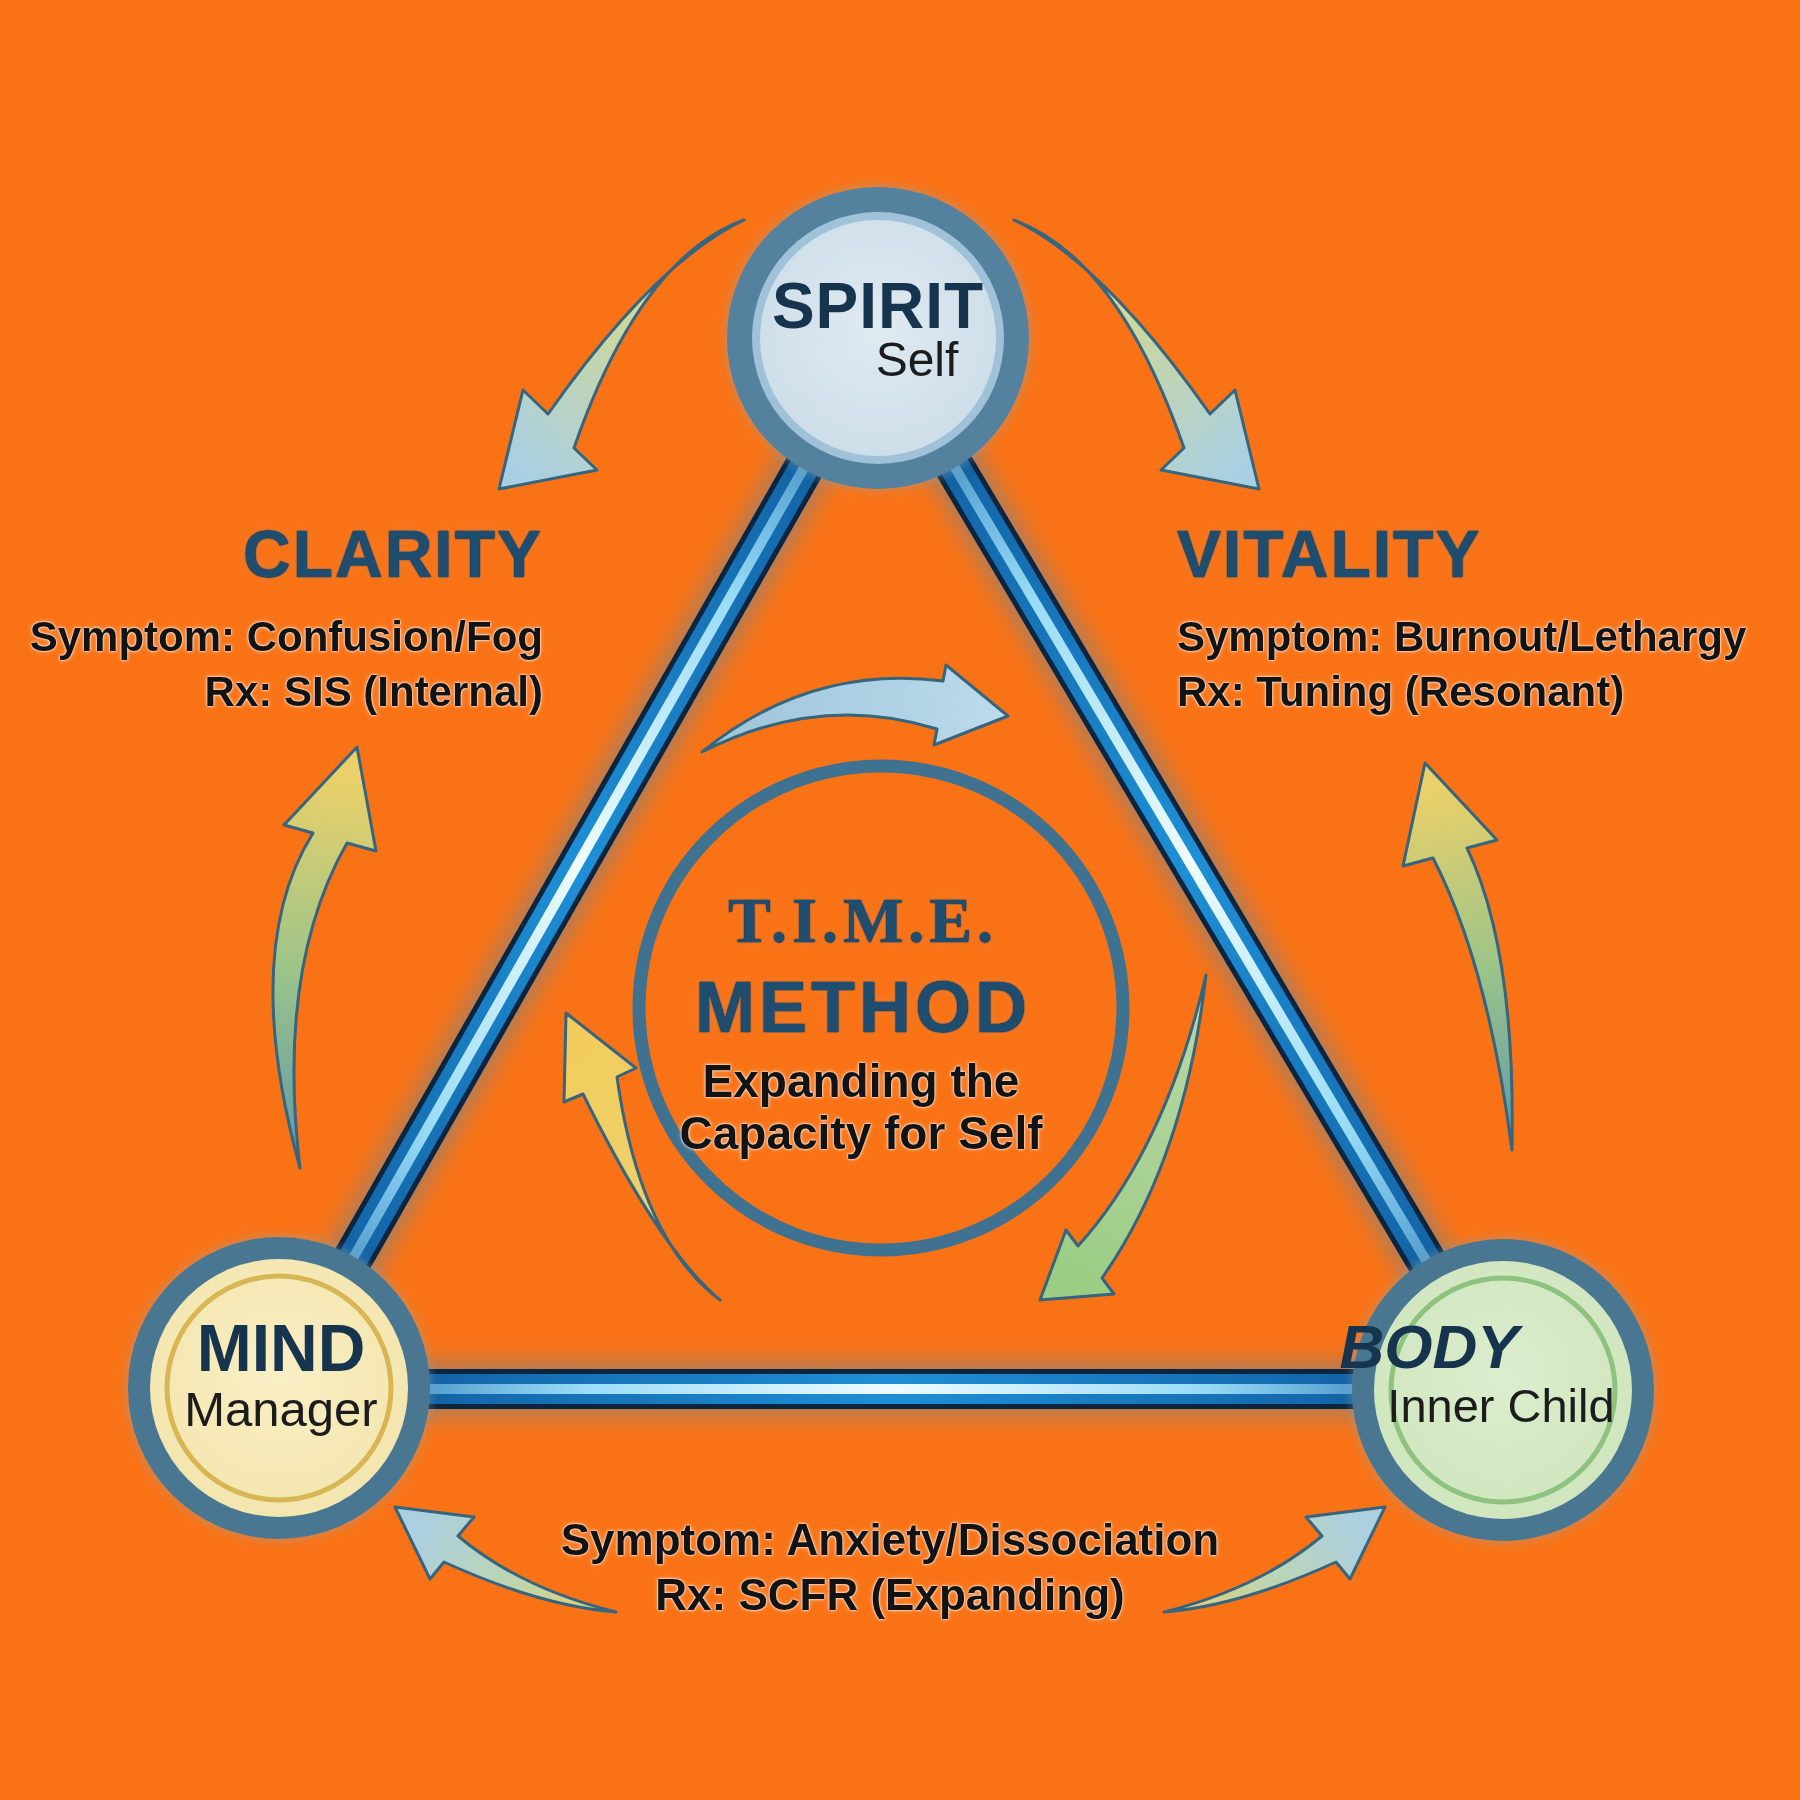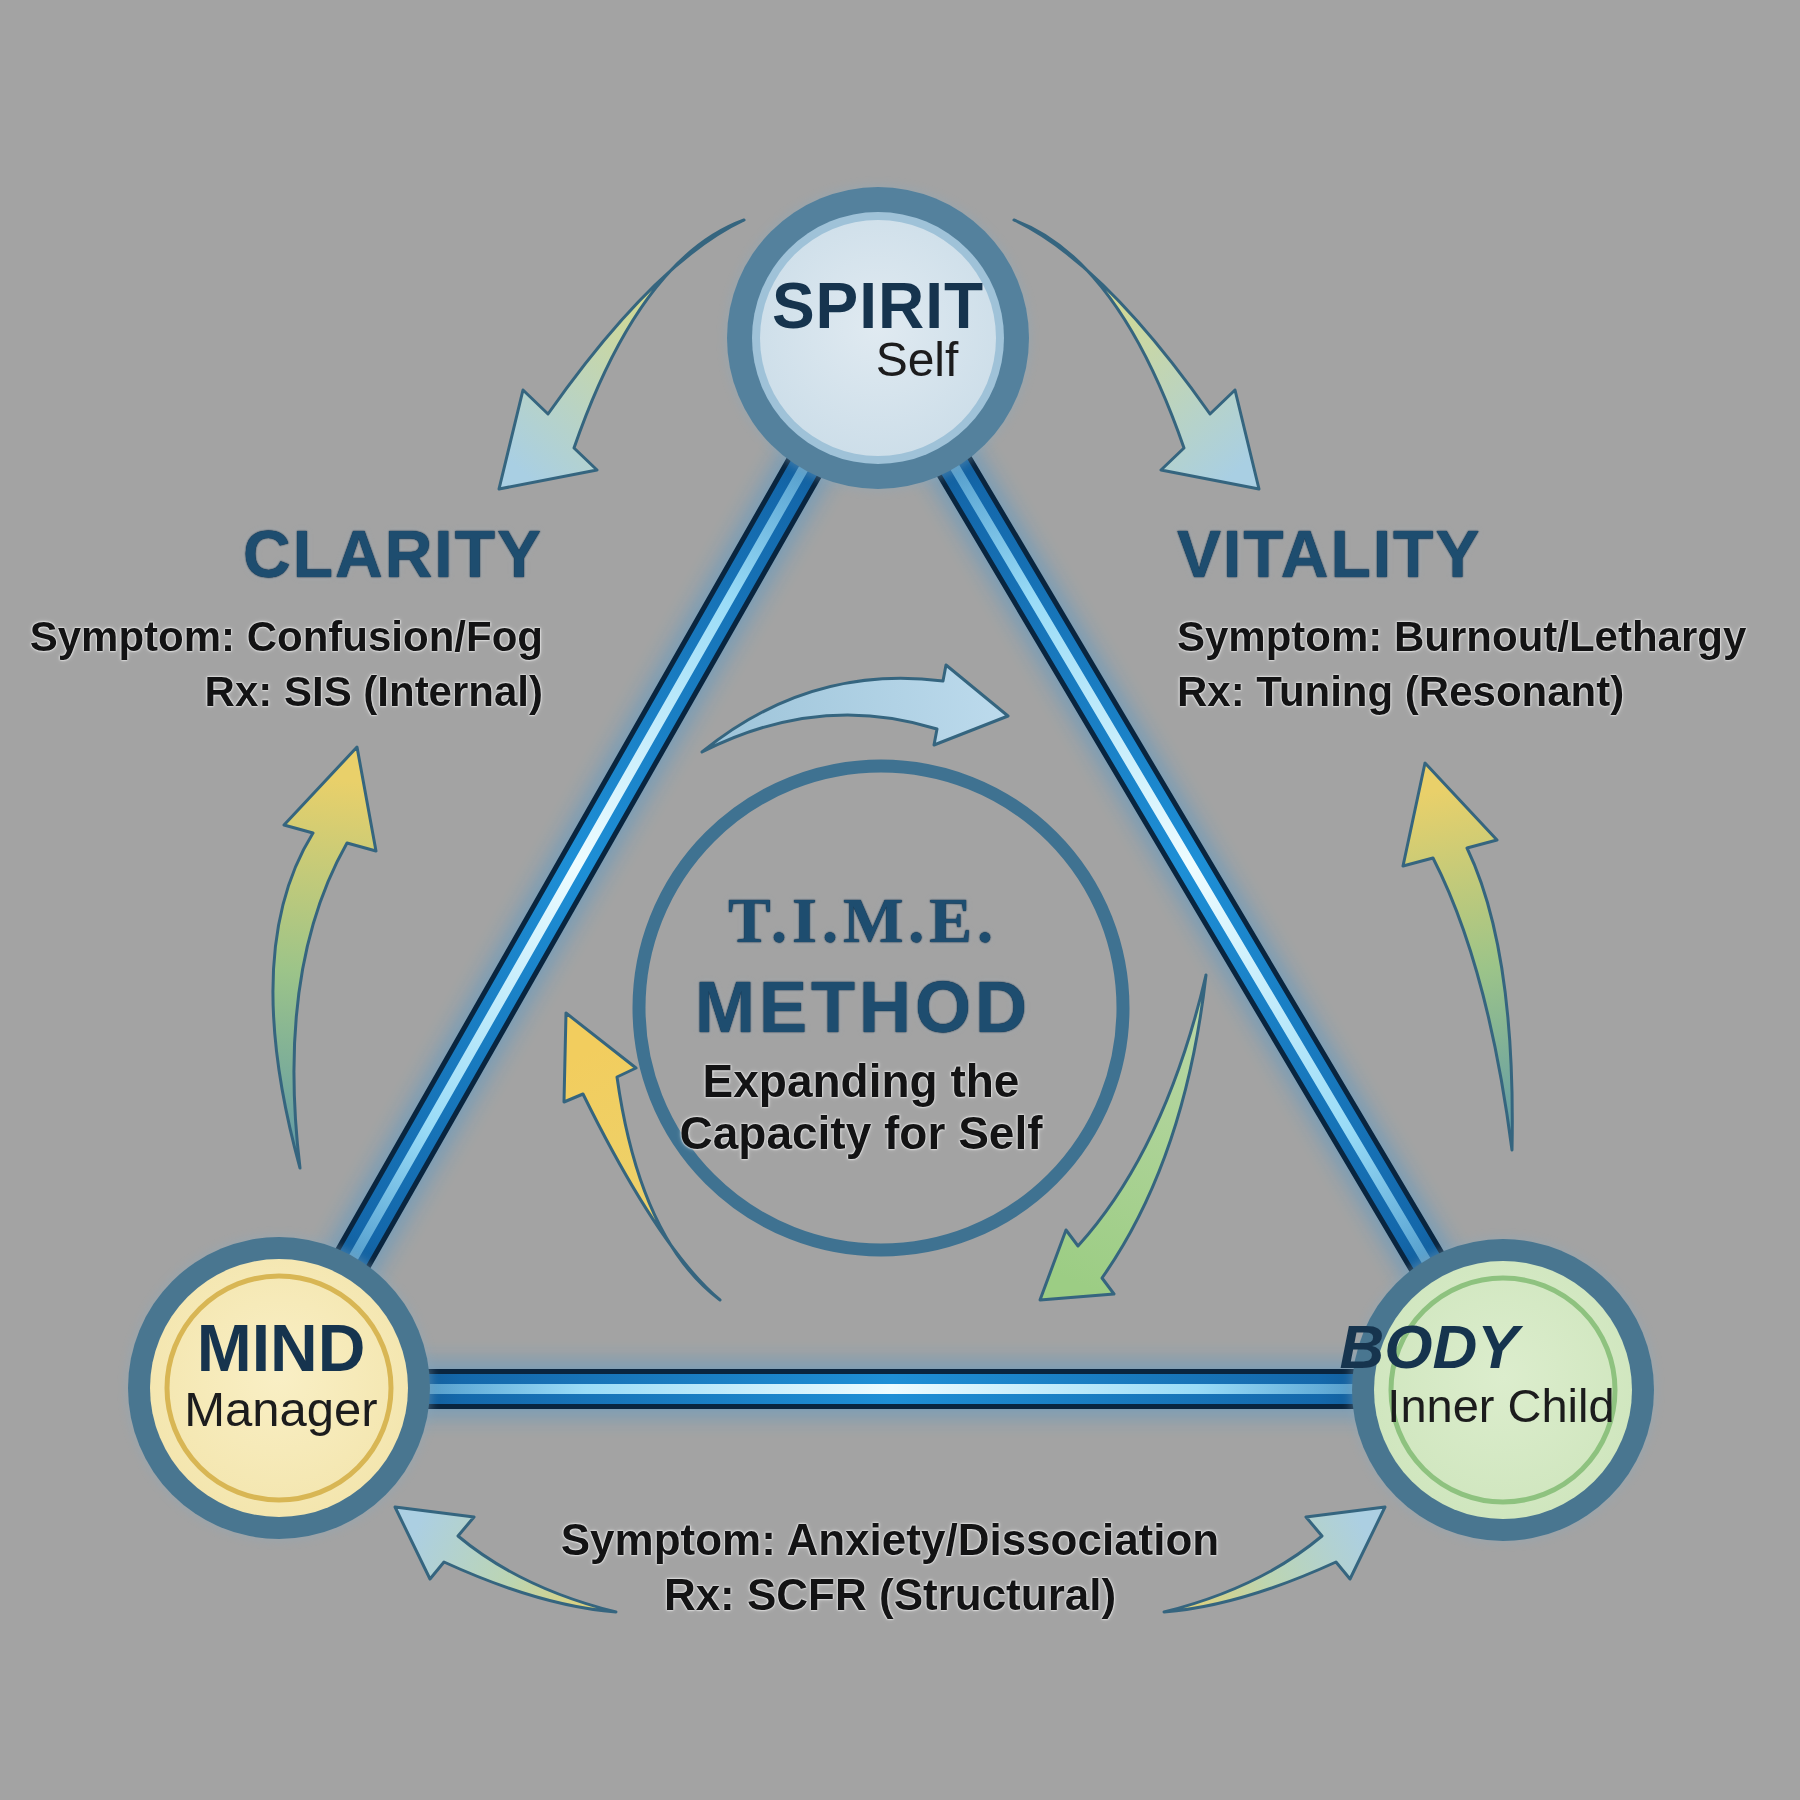--- a/index.html
+++ b/index.html
@@ -1,16 +1,16 @@
 <!DOCTYPE html>
 <html><head>
 <meta charset="utf-8">
 <style>
   html,body{margin:0;padding:0;background:#000;}
-  #stage{position:relative;width:1800px;height:1800px;background:#a3a3a3;overflow:hidden;font-family:"Liberation Sans",sans-serif;}
+  #stage{position:relative;width:1800px;height:1800px;background:#f97316;overflow:hidden;font-family:"Liberation Sans",sans-serif;}
   #art{position:absolute;left:0;top:0;}
   .lbl{position:absolute;white-space:nowrap;line-height:1;}
   .ctr{transform:translateX(-50%);}
   .heading{color:#1e4d6f;font-weight:bold;text-shadow:0 0 1px #0a2740,0 0 2px rgba(10,39,64,.8),0 0 6px rgba(160,190,215,.28);}
   .halo{color:#131314;font-weight:bold;text-shadow:0 0 2px #ffffff,0 0 2px rgba(255,255,255,.85),0 0 5px rgba(255,255,255,.45);}
   .nodetitle{font-weight:bold;color:#16344e;}
   .nodesub{color:#1c1c1d;}
 </style>
 </head>
 <body>
@@ -200,14 +200,14 @@
 
 <div class="lbl heading" style="right:1257px;top:521px;font-size:66px;letter-spacing:2px;">CLARITY</div>
 <div class="lbl halo" style="right:1257px;top:616px;font-size:42px;margin-left:40px;">Symptom: Confusion/Fog</div>
 <div class="lbl halo" style="right:1257px;top:671px;font-size:42px;">Rx: SIS (Internal)</div>
 
 <div class="lbl heading" style="left:1177px;top:521px;font-size:66px;letter-spacing:2px;">VITALITY</div>
 <div class="lbl halo" style="left:1177px;top:616px;font-size:42px;">Symptom: Burnout/Lethargy</div>
 <div class="lbl halo" style="left:1177px;top:671px;font-size:42px;">Rx: Tuning (Resonant)</div>
 
 <div class="lbl ctr halo" style="left:890px;top:1518px;font-size:44px;">Symptom: Anxiety/Dissociation</div>
-<div class="lbl ctr halo" style="left:890px;top:1573px;font-size:44px;">Rx: SCFR (Structural)</div>
+<div class="lbl ctr halo" style="left:890px;top:1573px;font-size:44px;">Rx: SCFR (Expanding)</div>
 </div>
 
 </body></html>

